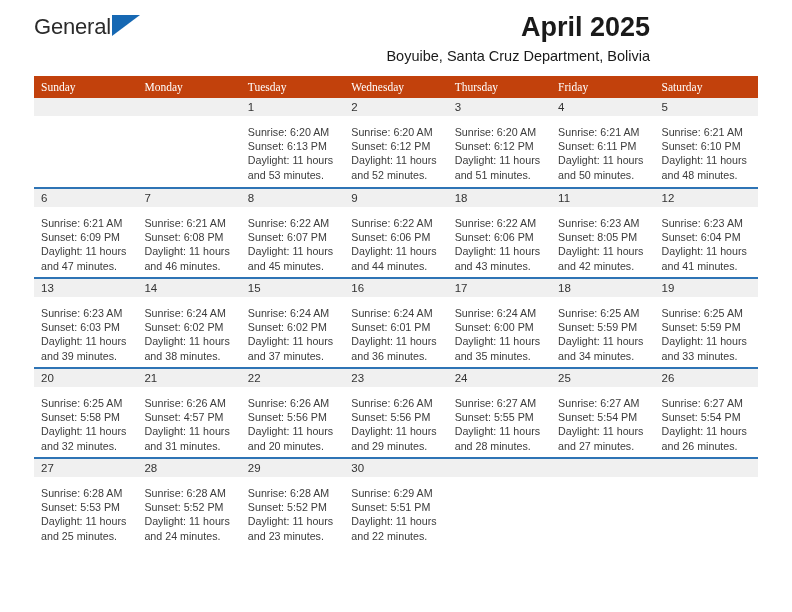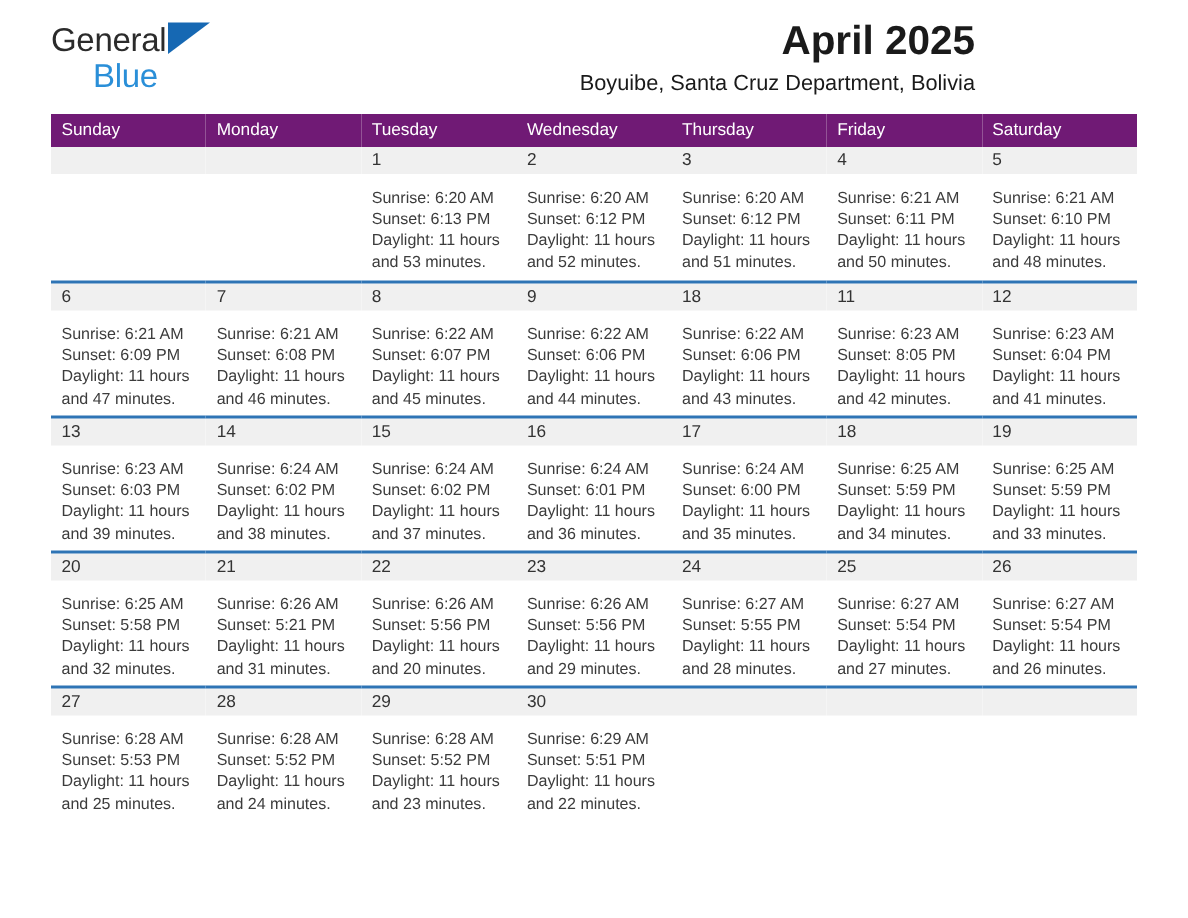--- a/index.html
+++ b/index.html
@@ -85,28 +85,29 @@
   
   .cal-wrap {
     margin: 0 34px;
   }
   table.calendar {
     width: 724px;
     border-collapse: collapse;
     table-layout: fixed;
   }
   table.calendar th {
-    background: #701a75;
+    background: #c2410c;
     color: #ffffff;
     font-size: 11.5px;
     font-weight: normal;
     text-align: left;
     padding: 5px 0 5px 7px;
     height: 21px;
     border: none;
+    font-family: Liberation Serif, serif;
   }
   td.daycell {
     vertical-align: top;
     padding: 0;
     border: none;
     height: 90px;
     background: #ffffff;
   }
   tr.week-row td.daycell {
     border-top: 2px solid #2e74b5;
@@ -135,21 +136,20 @@
 <body>
 
 <div class="page">
 
   <div class="topbar">
 
     <div class="logo">
       <div class="logo-row1">
         <span>General</span><span class="logo-tri"></span>
       </div>
-      <div class="logo-row2">Blue</div>
     </div>
 
     <div class="title-block">
       <div class="cal-title">April 2025</div>
       <div class="cal-subtitle">Boyuibe, Santa Cruz Department, Bolivia</div>
     </div>
 
   </div>
 
   <div class="cal-wrap">
@@ -336,21 +336,21 @@
               <div class="dayinfo">
                 <div>Sunrise: 6:25 AM</div>
                 <div>Sunset: 5:58 PM</div>
                 <div class="daylight">Daylight: 11 hours and 32 minutes.</div>
               </div>
             </td>
             <td class="daycell">
               <div class="daynum">21</div>
               <div class="dayinfo">
                 <div>Sunrise: 6:26 AM</div>
-                <div>Sunset: 5:21 PM</div>
+                <div>Sunset: 4:57 PM</div>
                 <div class="daylight">Daylight: 11 hours and 31 minutes.</div>
               </div>
             </td>
             <td class="daycell">
               <div class="daynum">22</div>
               <div class="dayinfo">
                 <div>Sunrise: 6:26 AM</div>
                 <div>Sunset: 5:56 PM</div>
                 <div class="daylight">Daylight: 11 hours and 20 minutes.</div>
               </div>

